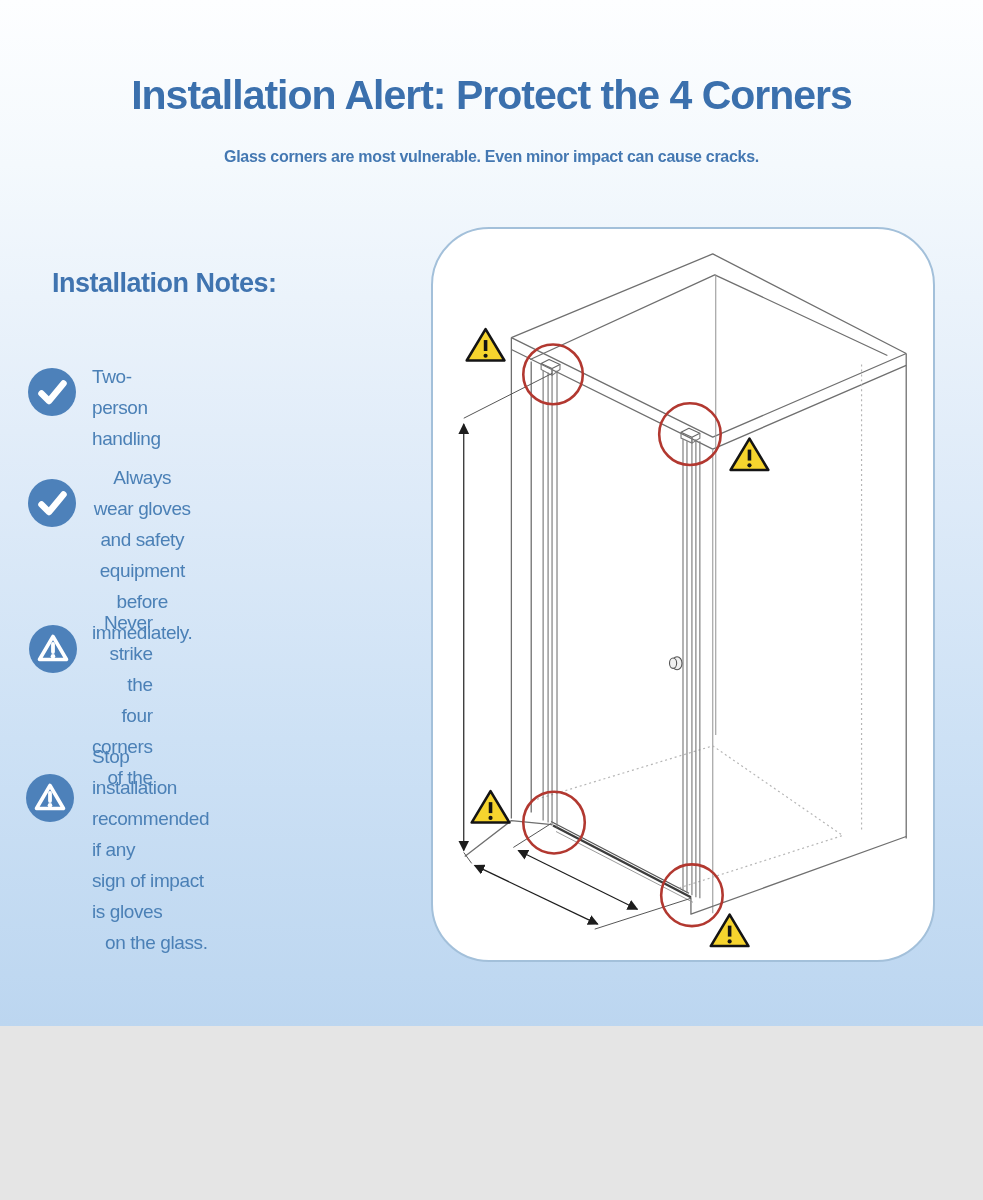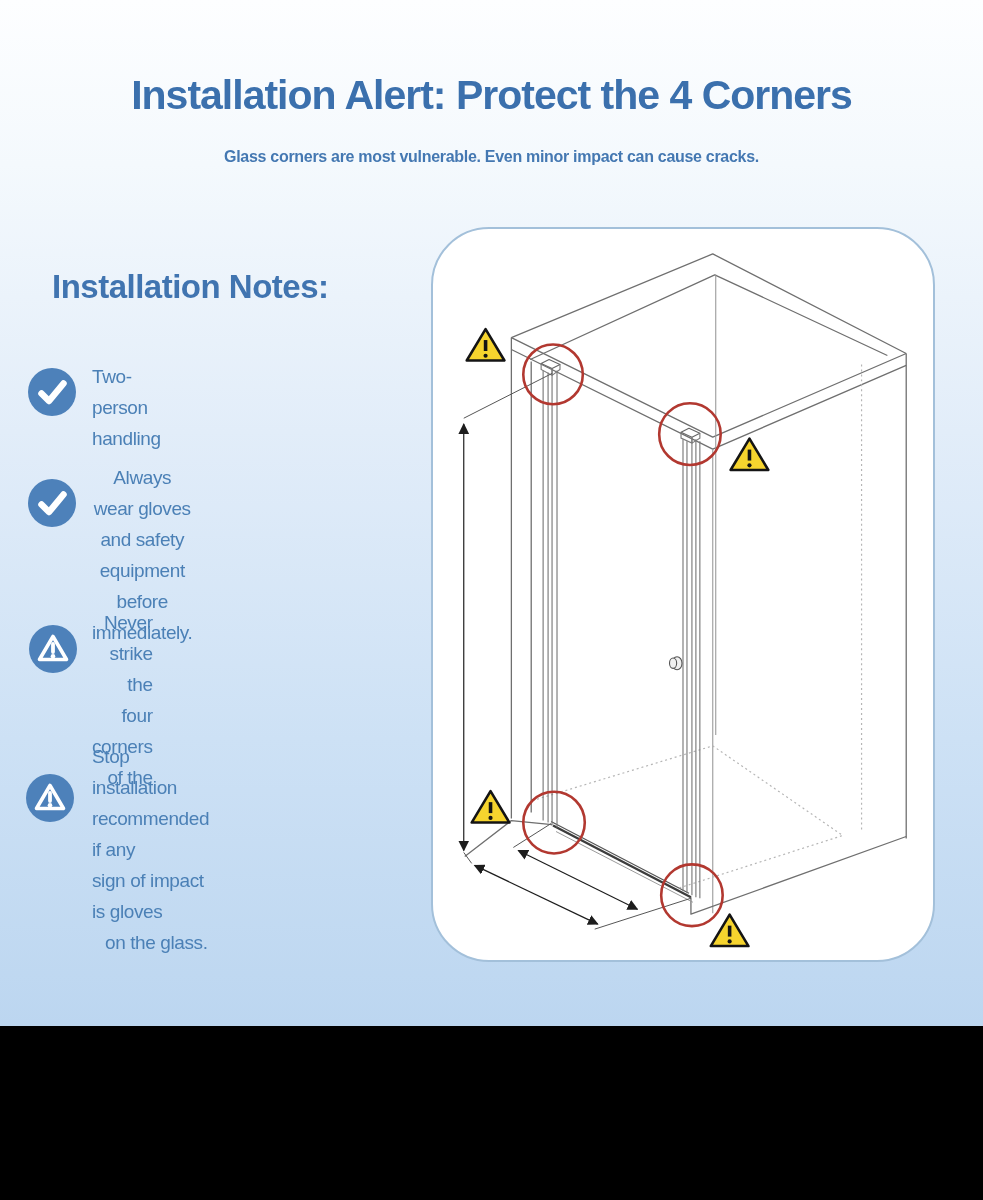--- a/index.html
+++ b/index.html
@@ -3,38 +3,38 @@
 <meta charset="utf-8">
 <style>
   :root{
     --title-blue:#3b70ad; --subtitle-blue:#4478b2; --heading-blue:#4074b0;
     --note-blue:#4b80b6; --icon-blue:#4d81ba; --corner-red:#b23830;
     --warning-yellow:#f6d42e; --bg-bottom-blue:#bcd6f0; --panel-border:#a3c0da;
     --line-gray:#6f6f6f;
   }
   html,body{margin:0;padding:0;background:#ffffff;}
   .stage{
-    position:relative;width:983px;height:1200px;overflow:hidden;background:#000000;
+    position:relative;width:983px;height:1200px;overflow:hidden;background:#e5e5e5;
     font-family:"Liberation Sans", sans-serif;
   }
   .bg{
     position:absolute;left:0;top:0;width:983px;height:1026px;
     background:linear-gradient(180deg,#fdfeff 0%,#f4f9fd 16%,#e2edf9 42%,#cde1f5 72%,var(--bg-bottom-blue) 100%);
   }
   .title{
     position:absolute;left:0;top:72px;width:983px;margin:0;text-align:center;
     font-size:41px;font-weight:700;letter-spacing:-1px;color:var(--title-blue);
   }
   .subtitle{
     position:absolute;left:0;top:148px;width:983px;margin:0;text-align:center;
     font-size:16px;font-weight:600;letter-spacing:-0.3px;color:var(--subtitle-blue);
   }
   .notes-heading{
     position:absolute;left:52px;top:268px;margin:0;
-    font-size:33px;font-weight:700;letter-spacing:-0.5px;color:var(--heading-blue);
+    font-size:27px;font-weight:700;letter-spacing:-0.5px;color:var(--heading-blue);
   }
   .note{position:absolute;}
   .note .ntext{
     font-size:19px;font-weight:400;letter-spacing:-0.4px;line-height:31px;color:var(--note-blue);
   }
   .note .ntext span{display:block;}
   .note .ntext span.indent{padding-left:13px;}
   .nicon{position:absolute;width:48px;height:48px;display:block;}
   .nicon svg{display:block;width:48px;height:48px;}
   .ic-bg{fill:var(--icon-blue);}

